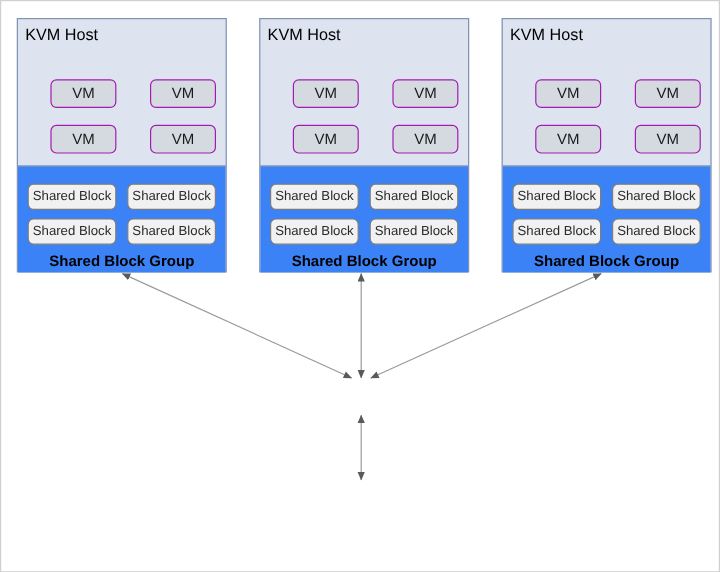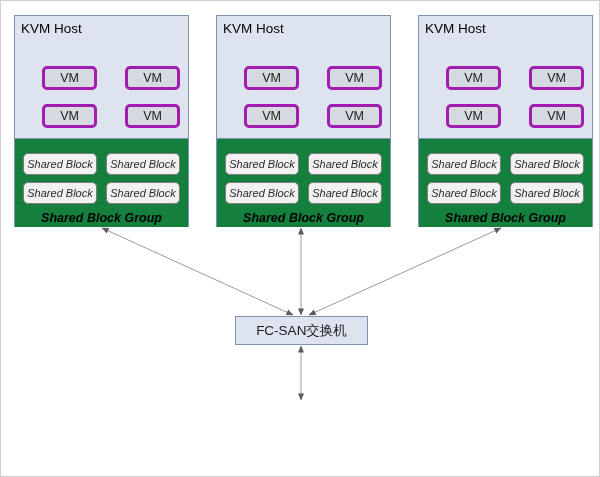--- a/index.html
+++ b/index.html
@@ -41,45 +41,44 @@
     line-height: 16px;
     white-space: nowrap;
   }
 
   
   .vm {
     position: absolute;
     width: 55px;
     height: 24px;
     background: #d5dae1;
-    border: 3px solid #a21caf;
+    border: 1px solid #a21caf;
     border-radius: 5px;
     box-sizing: border-box;
     font-size: 12.5px;
     color: #1a1a1a;
     display: flex;
     align-items: center;
     justify-content: center;
   }
   .vm.r1 { top: 50px; }
   .vm.r2 { top: 88px; }
   .vm.c1 { left: 27px; }
   .vm.c2 { left: 110px; }
 
   
   .sbg {
     position: absolute;
     left: 0;
     top: 122px;
     width: 100%;
     height: 89px;
-    background: #15803d;
+    background: #3b82f6;
     border-top: 1px solid #8093b5;
     box-sizing: border-box;
-    font-style: italic;
   }
   .sblock {
     position: absolute;
     width: 74px;
     height: 22px;
     background: #f1f1f1;
     border: 1px solid #7d7d7d;
     border-radius: 5px;
     box-sizing: border-box;
     font-size: 11px;
@@ -220,16 +219,15 @@
 
     <line x1="292" y1="314" x2="101" y2="227" stroke="#9a9a9a" stroke-width="1" marker-end="url(#ah)" marker-start="url(#ah-start)"></line>
 
     <line x1="300" y1="314" x2="300" y2="227" stroke="#9a9a9a" stroke-width="1" marker-end="url(#ah)" marker-start="url(#ah-start)"></line>
 
     <line x1="308" y1="314" x2="500" y2="227" stroke="#9a9a9a" stroke-width="1" marker-end="url(#ah)" marker-start="url(#ah-start)"></line>
 
     <line x1="300" y1="345" x2="300" y2="399" stroke="#9a9a9a" stroke-width="1" marker-end="url(#ah)" marker-start="url(#ah-start)"></line>
   </svg>
 
-  <div class="fc-san">FC-SAN交换机</div>
 
 
 </div>
 
 </body></html>

